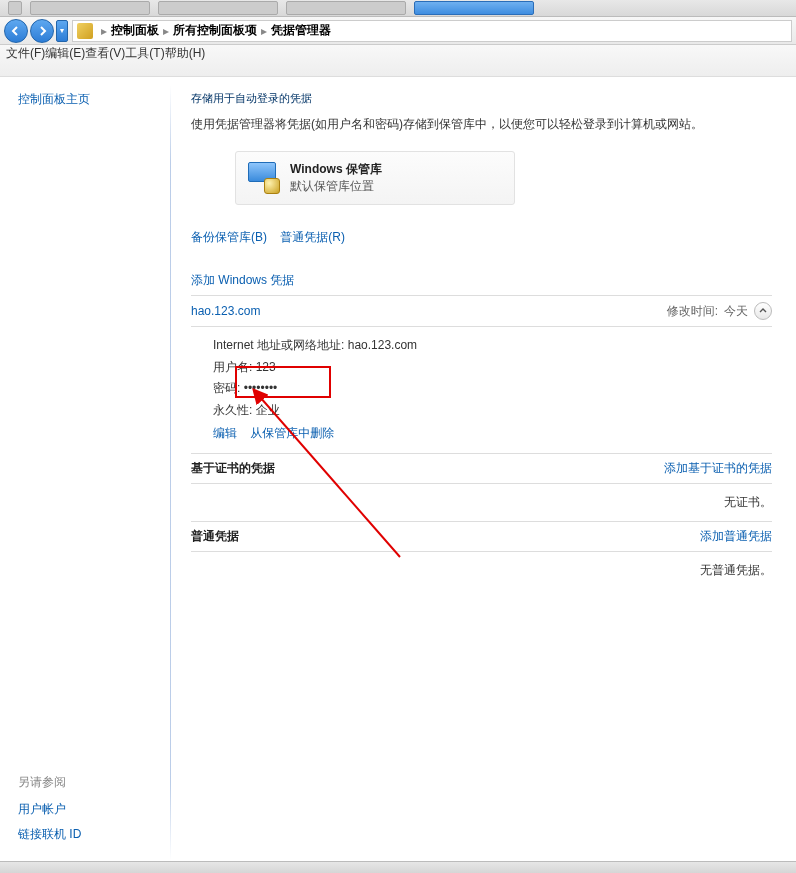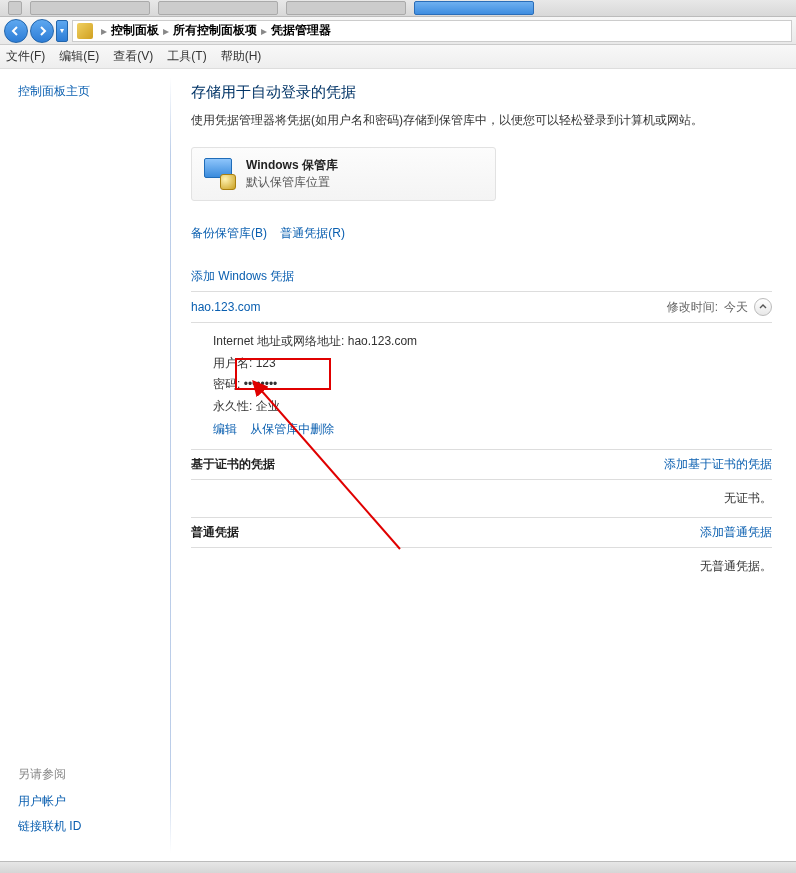--- a/index.html
+++ b/index.html
@@ -12,38 +12,38 @@
     .titlebar-tab.icon-only { width: 14px; }
     
     .navbar { height: 28px; background: linear-gradient(to bottom, #f7f7f7, #e9e9e9); border-bottom: 1px solid #ccc; display: flex; align-items: center; padding: 0 4px; }
     .nav-btn { width: 24px; height: 24px; border-radius: 50%; background: linear-gradient(to bottom, #5ea8f0, #2d7dd6); border: 1px solid #2265ab; display: flex; align-items: center; justify-content: center; color: #fff; font-size: 12px; margin-right: 2px; }
     .nav-split { width: 12px; height: 22px; background: linear-gradient(to bottom, #5ea8f0, #2d7dd6); border: 1px solid #2265ab; border-radius: 2px; margin-right: 4px; display: flex; align-items: center; justify-content: center; color: #fff; font-size: 8px; }
     .address-bar { flex: 1; height: 22px; background: #fff; border: 1px solid #ccc; display: flex; align-items: center; padding: 0 4px; }
     .address-icon { width: 16px; height: 16px; background: linear-gradient(135deg, #f0d060, #d0a020); border-radius: 2px; margin-right: 4px; }
     .breadcrumb-sep { color: #888; margin: 0 4px; }
     .breadcrumb-link { color: #000; cursor: pointer; font-weight: bold; }
     
-    .menubar { height: 24px; background: linear-gradient(to bottom, #f8f8f8, #eee); border-bottom: 1px solid #ddd; display: flex; align-items: center; padding: 0 6px; gap: 14px; }
+    .menubar { height: 32px; background: linear-gradient(to bottom, #f8f8f8, #eee); border-bottom: 1px solid #ddd; display: flex; align-items: flex-start; padding: 0 6px; }
     .menu-item { cursor: pointer; color: #333; }
     
     .body-area { display: flex; height: calc(873px - 17px - 28px - 24px - 12px); position: relative; }
     
     .sidebar { width: 170px; padding: 14px 8px 8px 18px; display: flex; flex-direction: column; }
     .sidebar-top { flex: 1; }
     .sidebar-link { color: #0a5fb0; cursor: pointer; margin-bottom: 8px; display: block; }
     .sidebar-bottom { padding-bottom: 10px; }
     .sidebar-heading { color: #888; margin-bottom: 10px; }
     
     .divider { width: 1px; background: linear-gradient(to bottom, rgba(180,200,230,0), rgba(180,200,230,0.9) 10%, rgba(180,200,230,0.9) 90%, rgba(180,200,230,0)); margin-top: 8px; margin-bottom: 8px; }
     
     .content { flex: 1; padding: 14px 24px 14px 20px; overflow-y: auto; }
-    .page-title { color: #036; font-size: 15px; font-weight: normal; margin-bottom: 10px; }
+    .page-title { color: #036; font-size: 11px; font-weight: normal; margin-bottom: 10px; }
     .page-desc { color: #333; margin-bottom: 18px; }
     
-    .vault-box { display: flex; align-items: center; margin-bottom: 24px; border: 1px solid #e2e2e2; border-radius: 3px; padding: 8px 10px; background: linear-gradient(to bottom, #fcfcfc, #f4f4f4); width: 305px; }
+    .vault-box { display: flex; align-items: center; margin-bottom: 24px; border: 1px solid #e2e2e2; border-radius: 3px; padding: 8px 10px; background: linear-gradient(to bottom, #fcfcfc, #f4f4f4); width: 280px; margin-left: 44px; }
     .vault-icon { width: 36px; height: 36px; margin-right: 8px; position: relative; }
     .vault-screen { width: 28px; height: 20px; background: linear-gradient(to bottom, #8ec5fb, #3a8bdc); border: 1px solid #1f6cb8; border-radius: 2px; position: absolute; top: 2px; left: 2px; }
     .vault-lock { width: 16px; height: 16px; background: radial-gradient(circle at 30% 30%, #fff2b0, #caa020); border: 1px solid #aa8010; border-radius: 3px; position: absolute; bottom: 2px; right: 2px; }
     .vault-title { font-weight: bold; color: #222; }
     .vault-sub { color: #555; }
     
     .action-links { margin-bottom: 20px; }
     .link { color: #0a5fb0; cursor: pointer; margin-right: 10px; }
     
     .section-head { display: flex; align-items: center; border-bottom: 1px solid #ddd; padding: 6px 0; }

